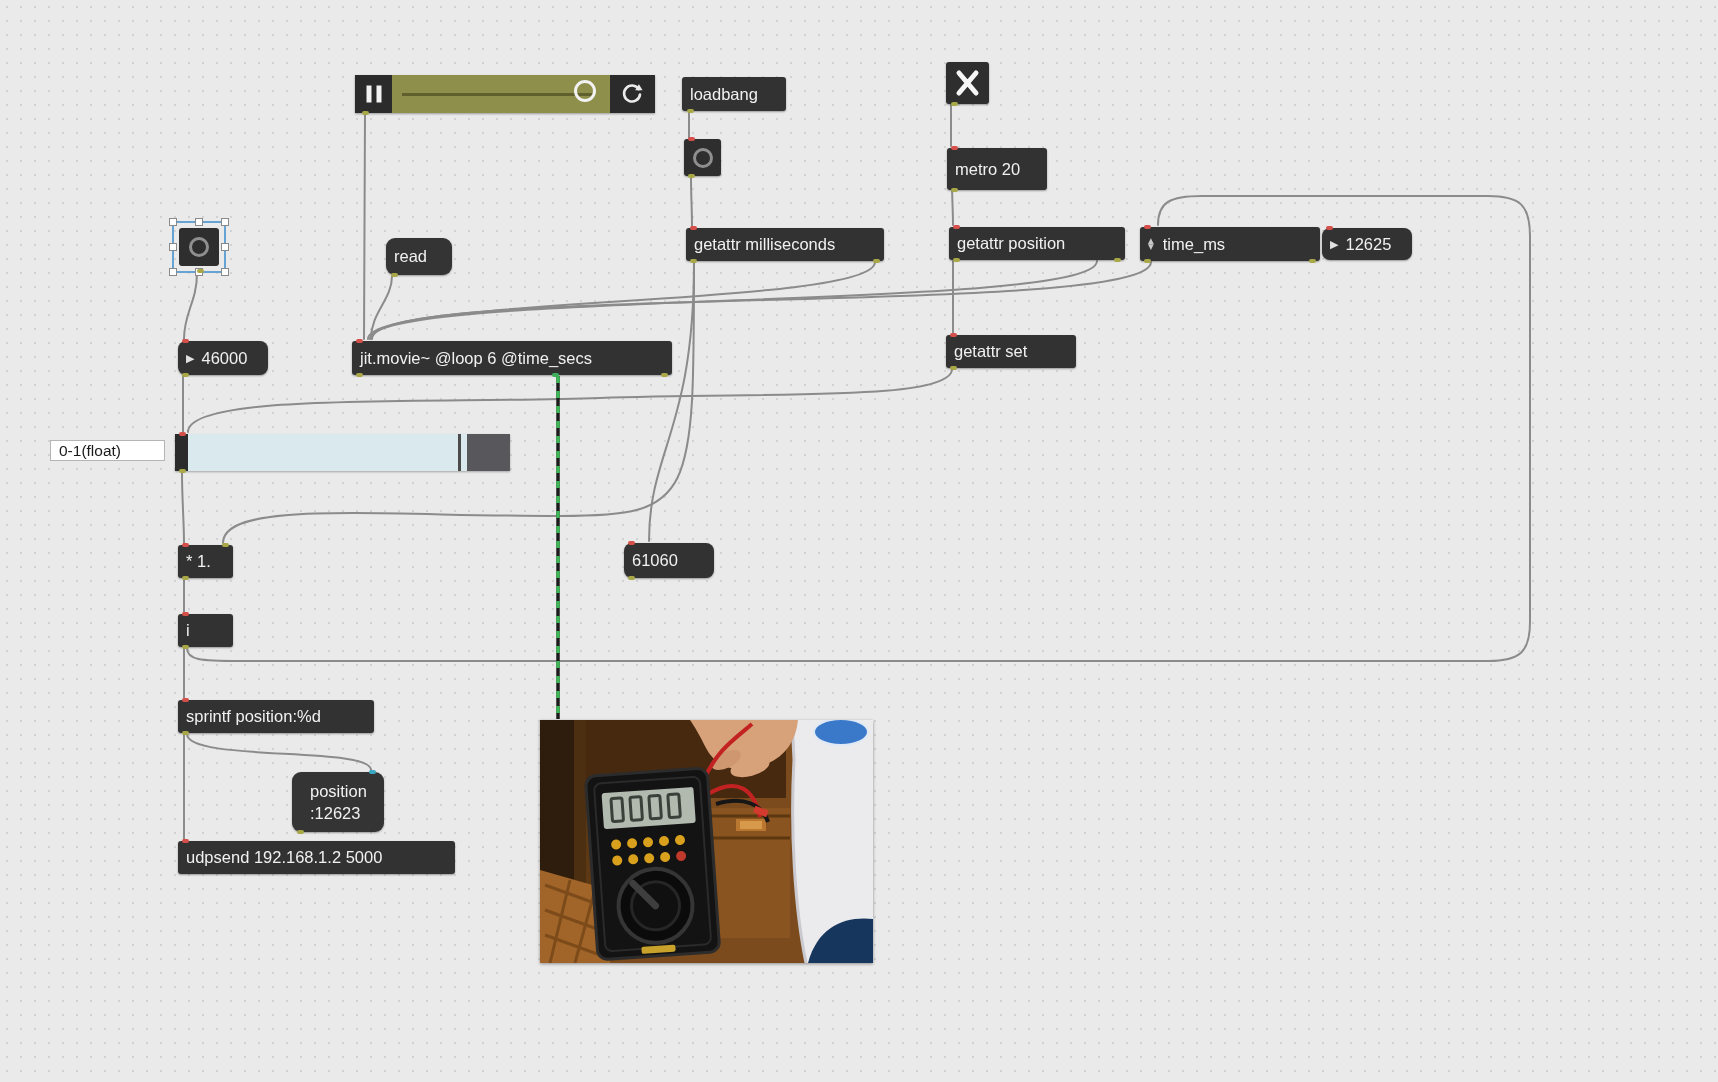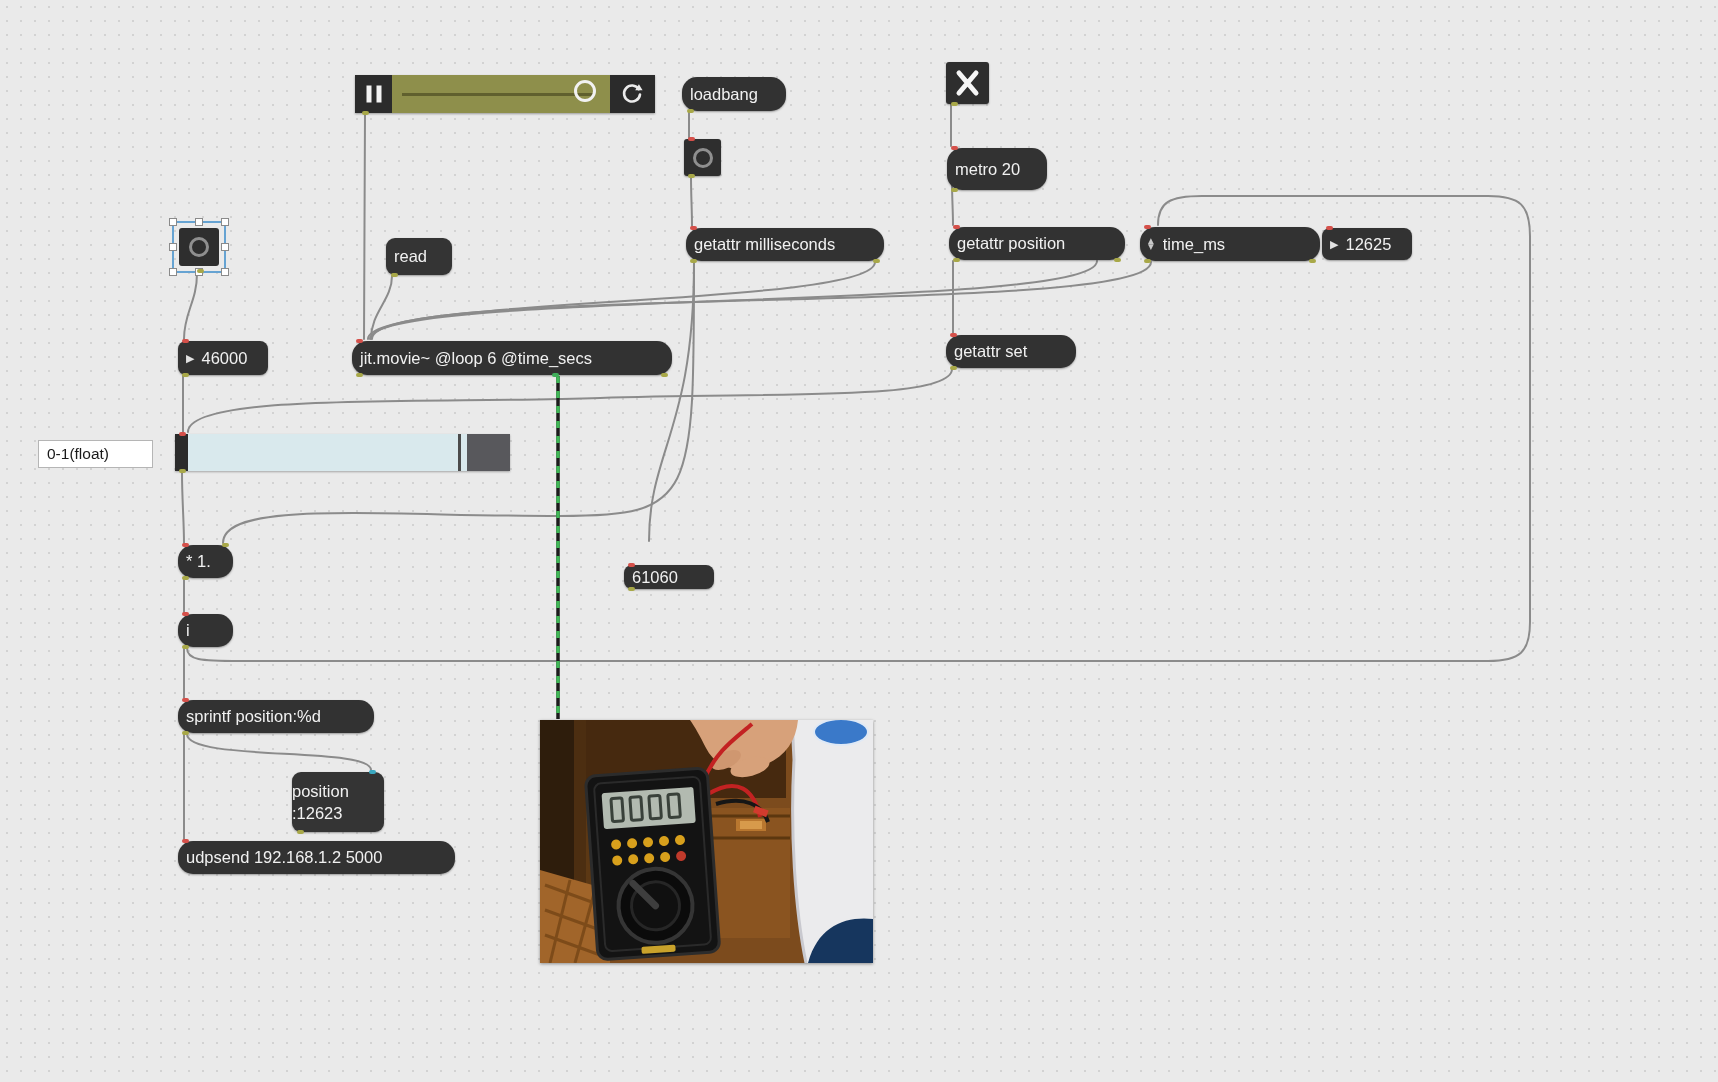--- a/index.html
+++ b/index.html
@@ -7,21 +7,21 @@
     position:relative;width:1718px;height:1082px;overflow:hidden;
     background-color:#eaeaea;
     background-image:radial-gradient(circle,#d2d2d2 1.2px,transparent 1.4px);
     background-size:14px 14px;
     font-family:"Liberation Sans",sans-serif;
   }
   svg.cords{position:absolute;left:0;top:0;z-index:1;pointer-events:none;}
   .box{
     position:absolute;z-index:2;background:#323232;color:#f1f1f1;
     font-size:16.5px;display:flex;align-items:center;padding:0 8px;
-    border-radius:15px;box-sizing:border-box;white-space:nowrap;
+    border-radius:3px;box-sizing:border-box;white-space:nowrap;
     box-shadow:0 1px 2px rgba(0,0,0,.35);
   }
   .msg{border-radius:9px;background:#343434;}
   .numbox{border-radius:8px;}
   .tri{font-family:"DejaVu Sans",sans-serif;font-size:11px;margin-right:7px;color:#e2e2e2;}
   .spin{display:flex;flex-direction:column;font-family:"DejaVu Sans",sans-serif;
         font-size:7.5px;line-height:6.5px;color:#c9c9c9;margin-right:9px;}
   .spin i{font-style:normal;}
   .nub{position:absolute;width:7px;height:4px;border-radius:2px;z-index:6;}
   .nub.top{top:-2px}.nub.bot{bottom:-2px}
@@ -42,21 +42,21 @@
   .sel-wrap{position:absolute;z-index:3;border:2px solid #66a3d2;box-sizing:border-box;}
   .sel-inner{position:absolute;left:5px;top:5px;right:5px;bottom:5px;background:#2e2e2e;border-radius:3px;display:flex;align-items:center;justify-content:center;}
   .handle{position:absolute;width:8px;height:8px;background:#fff;border:1px solid #8a8a8a;box-sizing:border-box;z-index:4;}
   
   .rslider{position:absolute;z-index:2;background:#d9e9ed;box-shadow:0 1px 2px rgba(0,0,0,.3);}
   .rs-left{position:absolute;left:0;top:0;width:13px;height:100%;background:#2b2b2b;}
   .rs-line{position:absolute;left:283px;top:0;width:3px;height:100%;background:#4b4b4b;}
   .rs-right{position:absolute;right:0;top:0;width:43px;height:100%;background:#58585c;}
   .comment{position:absolute;z-index:2;background:#ffffff;border:1px solid #b5b5b5;color:#1a1a1a;
            font-size:15.5px;display:flex;align-items:center;padding:0 8px;box-sizing:border-box;}
-  .posmsg{flex-direction:column;align-items:flex-start;justify-content:center;line-height:1.35;padding:4px 0;}
+  .posmsg{flex-direction:column;align-items:flex-start;justify-content:center;line-height:1.35;padding:4px 18px;}
   .pwindow{position:absolute;z-index:2;box-shadow:0 1px 3px rgba(0,0,0,.4);}
 </style>
 </head>
 <body>
 
 <div class="canvas">
 
   <svg class="cords" width="1718" height="1082">
     <g stroke="#8b8b8b" stroke-width="2" fill="none" stroke-linecap="round">
       <path d="M365,113 C365,200 364,280 364,339"></path>
@@ -194,21 +194,21 @@
     <span class="nub bot green" style="left:200px"></span>
     <span class="nub bot cold" style="right:4px"></span>
   </div>
 
   <div class="box" style="left:946px;top:335px;width:130px;height:33px">
     <span>getattr set</span>
     <span class="nub top hot" style="left:4px"></span>
     <span class="nub bot cold" style="left:4px"></span>
   </div>
 
-  <div class="comment" style="left:38px;top:440px;width:115px;height:28px">
+  <div class="comment" style="left:50px;top:440px;width:115px;height:21px">
     <span>0-1(float)</span>
   </div>
 
   <div class="rslider" style="left:175px;top:434px;width:335px;height:37px">
     <div class="rs-left"></div>
     <div class="rs-line"></div>
     <div class="rs-right"></div>
     <span class="nub top hot" style="left:4px"></span>
     <span class="nub bot cold" style="left:4px"></span>
   </div>
@@ -237,21 +237,21 @@
     <span>:12623</span>
     <span class="nub top cyan" style="right:8px"></span>
     <span class="nub bot cold" style="left:5px"></span>
   </div>
 
   <div class="box" style="left:178px;top:841px;width:277px;height:33px">
     <span>udpsend 192.168.1.2 5000</span>
     <span class="nub top hot" style="left:4px"></span>
   </div>
 
-  <div class="box numbox" style="left:624px;top:565px;width:90px;height:24px">
+  <div class="box numbox" style="left:624px;top:543px;width:90px;height:35px">
     <span>61060</span>
     <span class="nub top hot" style="left:4px"></span>
     <span class="nub bot cold" style="left:4px"></span>
   </div>
 
   <div class="pwindow" style="left:540px;top:720px;width:333px;height:243px">
     <svg viewBox="0 0 333 243" width="333" height="243" preserveAspectRatio="none">
       <rect width="333" height="243" fill="#7c4b1d"></rect>
       <rect width="46" height="243" fill="#2e1d0c"></rect>
       <rect x="34" width="26" height="243" fill="#543313" opacity="0.8"></rect>

